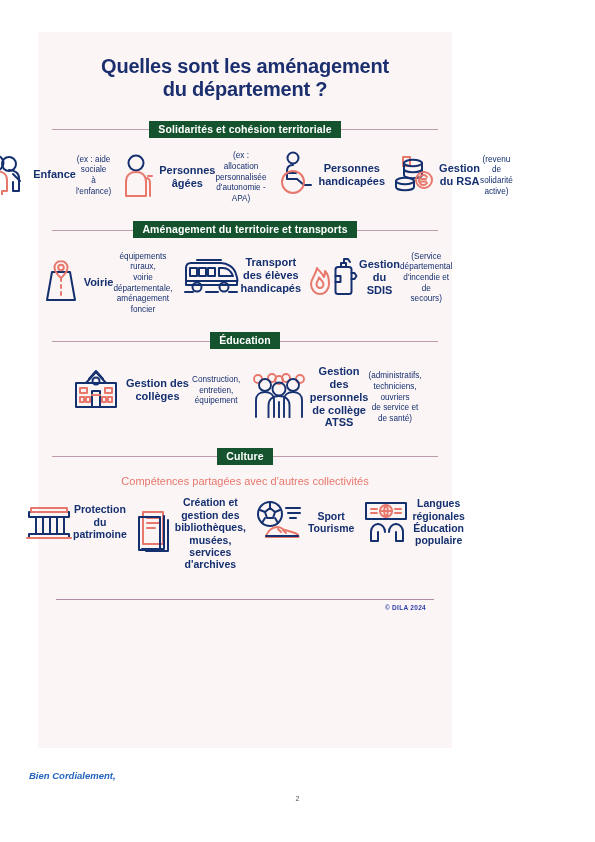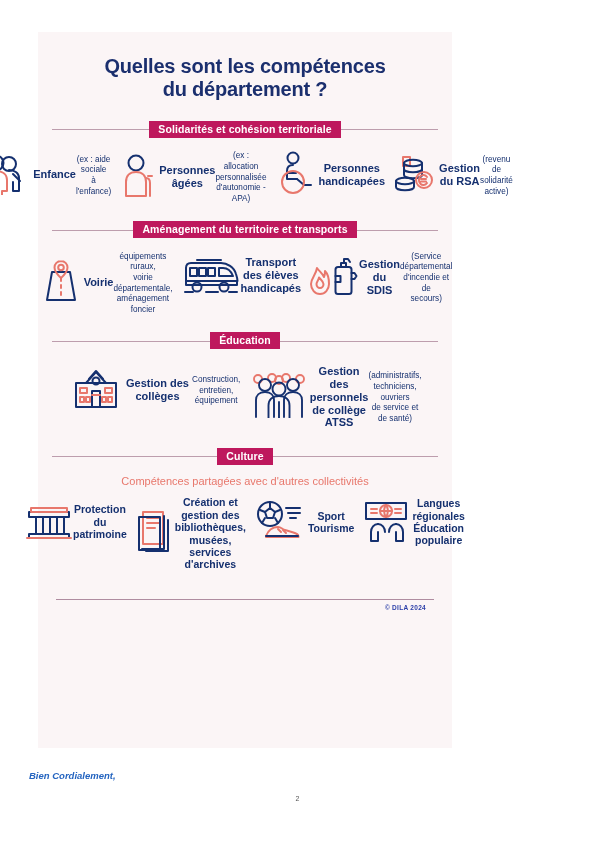--- a/index.html
+++ b/index.html
@@ -44,21 +44,21 @@
   }
   .sec-rule{
     position:absolute;
     left:0;right:0;top:50%;
     height:1px;
     background:#9b6d85;
     opacity:.65;
   }
   .sec-badge{
     position:relative;
-    background:#be185d;
+    background:#14532d;
     color:#ffffff;
     font-size:10.5px;
     font-weight:600;
     letter-spacing:.1px;
     padding:3px 9px 4px 9px;
     white-space:nowrap;
     line-height:1;
   }
 
   .sec-sub{
@@ -147,21 +147,21 @@
   }
 </style>
 </head>
 <body>
 
 <div class="page">
 
   <div class="infographic">
 
     <div class="title">
-      <div>Quelles sont les compétences</div>
+      <div>Quelles sont les aménagement</div>
       <div>du département ?</div>
     </div>
 
     <div class="section" style="margin-top:17px;">
       <div class="sec-head">
         <div class="sec-rule"></div>
         <div class="sec-badge">Solidarités et cohésion territoriale</div>
       </div>
       <div class="row">
 

